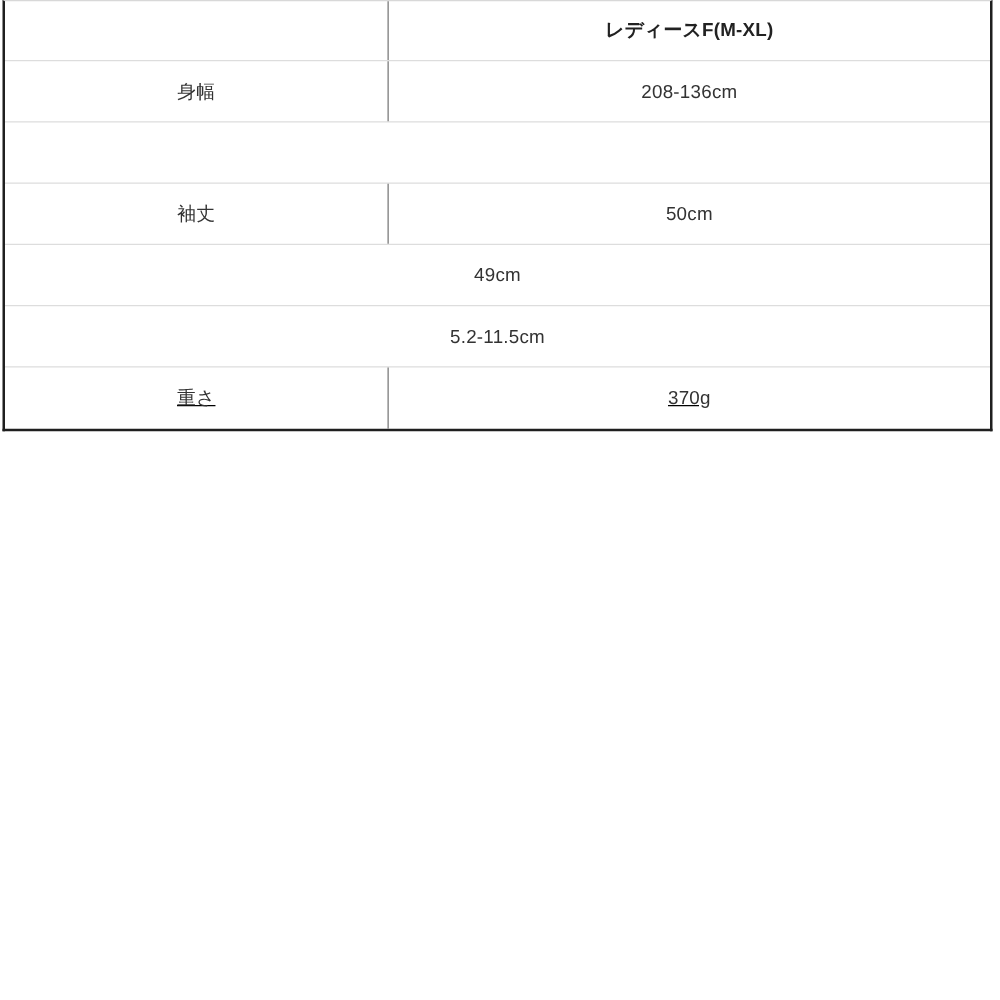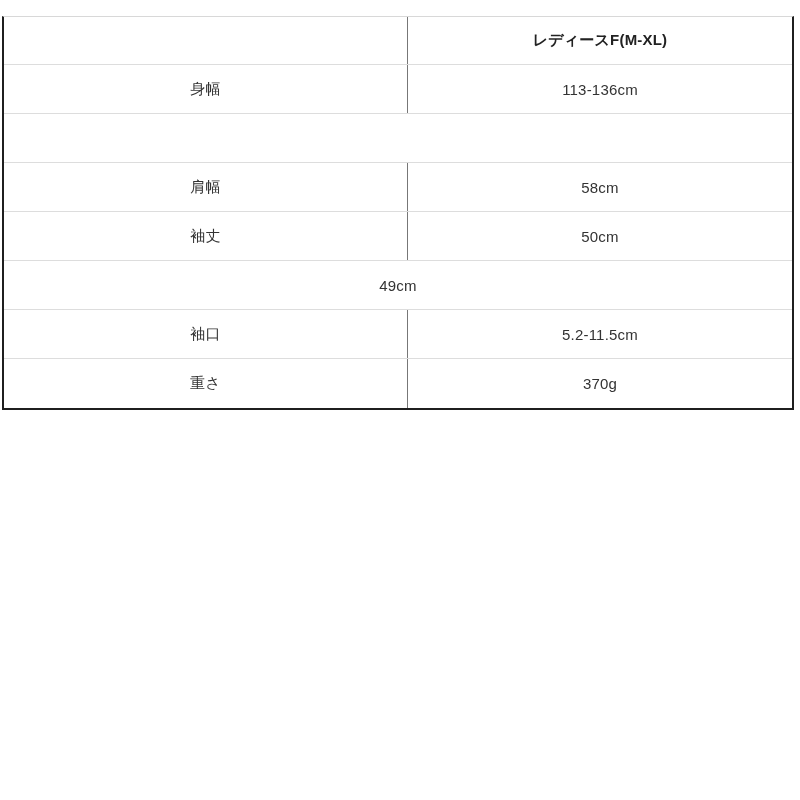--- a/index.html
+++ b/index.html
@@ -7,58 +7,59 @@
     padding: 0;
     width: 800px;
     height: 800px;
     background: #ffffff;
     font-family: "Liberation Sans", "DejaVu Sans", sans-serif;
     overflow: hidden;
   }
 
   .size-table {
     position: absolute;
-    top: 16px;
+    top: 0;
     left: 2px;
     width: 792px;
     box-sizing: border-box;
     border-left: 2px solid var(--outer-border, #1f1f1f);
     border-right: 2px solid var(--outer-border, #1f1f1f);
     border-bottom: 2px solid var(--outer-border, #1f1f1f);
     border-top: 1px solid var(--top-border, #d8d8d8);
     background: var(--bg, #ffffff);
   }
 
   .row {
     display: flex;
     height: 49px;
     box-sizing: border-box;
     border-bottom: 1px solid var(--row-divider, #dddddd);
   }
 
   .row:last-child,
   #rows-container .row:last-child {
     border-bottom: none;
+    text-decoration: underline;
   }
 
   .header-row {
     height: 48px;
   }
 
   .cell {
     display: flex;
     align-items: center;
     justify-content: center;
     font-size: 15px;
     color: var(--text, #333333);
     letter-spacing: 0.2px;
   }
 
   .label-cell {
-    width: 404px;
+    width: 307px;
     box-sizing: border-box;
     border-right: 1px solid var(--col-divider, #777777);
   }
 
   .value-cell {
     flex: 1;
   }
 
   .header-value {
     font-weight: bold;
@@ -69,42 +70,37 @@
 <body>
 
 <div class="size-table">
   <div class="row header-row">
     <div class="cell label-cell"></div>
     <div class="cell value-cell header-value">レディースF(M-XL)</div>
   </div>
   <div id="rows-container">
   <div class="row">
     <div class="cell label-cell">身幅</div>
-    <div class="cell value-cell">113-136cm</div>
+    <div class="cell value-cell">208-136cm</div>
   </div>
 
   <div class="row">
   </div>
 
-  <div class="row">
-    <div class="cell label-cell">肩幅</div>
-    <div class="cell value-cell">58cm</div>
-  </div>
 
   <div class="row">
     <div class="cell label-cell">袖丈</div>
     <div class="cell value-cell">50cm</div>
   </div>
 
   <div class="row">
     <div class="cell value-cell">49cm</div>
   </div>
 
   <div class="row">
-    <div class="cell label-cell">袖口</div>
     <div class="cell value-cell">5.2-11.5cm</div>
   </div>
 
   <div class="row">
     <div class="cell label-cell">重さ</div>
     <div class="cell value-cell">370g</div>
   </div>
 </div>
 </div>
 

